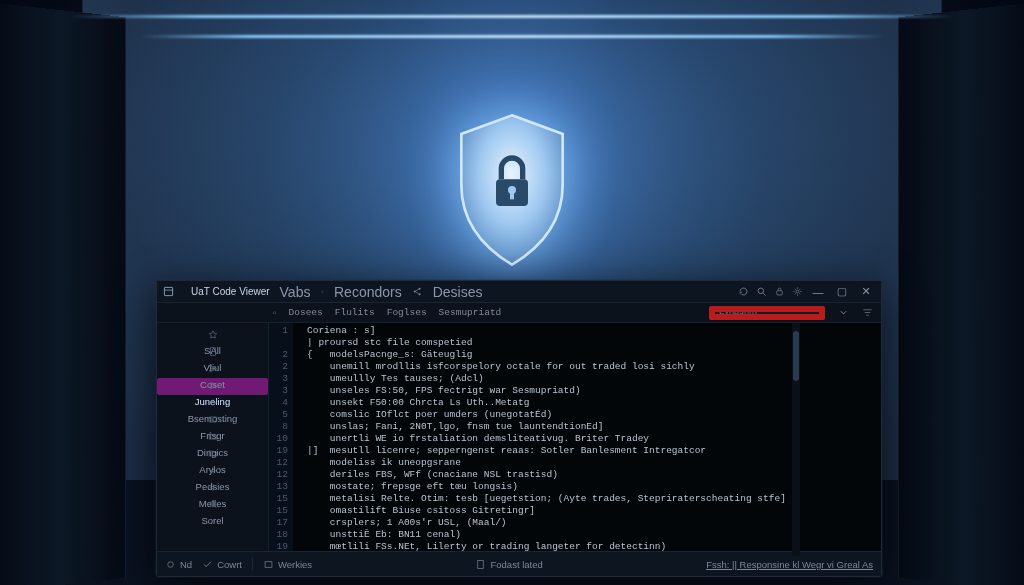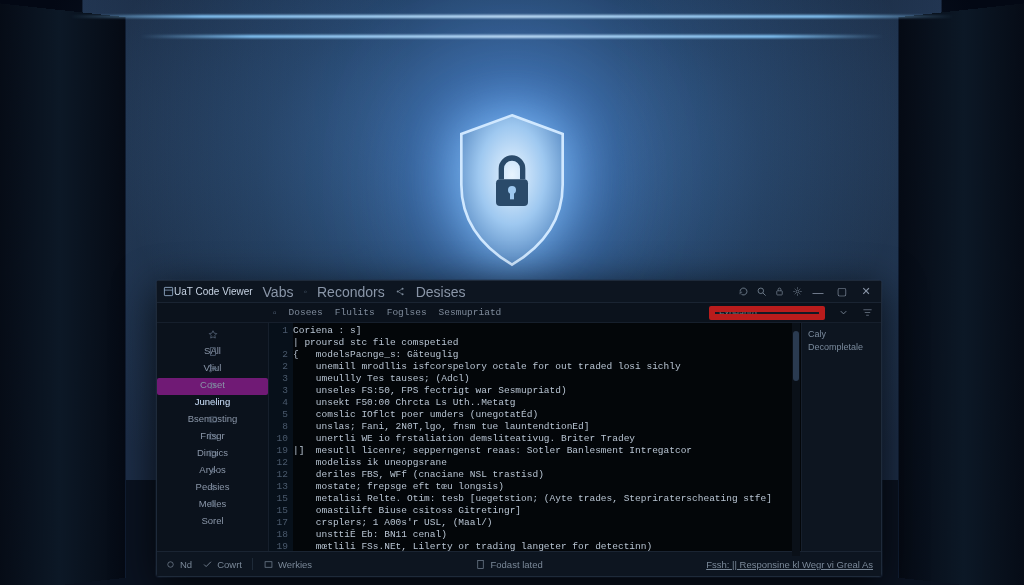--- a/index.html
+++ b/index.html
@@ -50,21 +50,21 @@
     display: flex; flex-direction: column; z-index: 2;
     color: #a8b4c4; font-size: 10px;
   }
 
   .titlebar {
     height: 22px; display: flex; align-items: center; padding: 0 6px;
     background: #0d1520; border-bottom: 1px solid #1a2432;
   }
   .titlebar .left { display: flex; align-items: center; gap: 10px; }
   .titlebar .spacer { flex: 1; }
-  .titlebar .title { color: #c8d4e4; font-size: 10px; font-weight: 500; display: flex; align-items: center; gap: 0; }
+  .titlebar .title { color: #c8d4e4; font-size: 10px; font-weight: 500; display: flex; align-items: center; gap: 17px; }
   .menu-item { color: #8a96a8; font-size: 14px; cursor: pointer; }
   .tb-icons { display: flex; gap: 6px; align-items: center; }
   .tb-icon { width: 12px; height: 12px; display: flex; align-items: center; justify-content: center; color: #7a8898; cursor: pointer; }
   .win-ctrl { width: 18px; text-align: center; color: #8a96a8; cursor: pointer; font-size: 11px; }
 
   .subbar {
     height: 20px; display: flex; align-items: center; padding: 0 8px; gap: 12px;
     background: #0b121c; border-bottom: 1px solid #161f2c;
   }
   .subbar-left { display: flex; gap: 12px; align-items: center; margin-left: 108px; }
@@ -93,21 +93,21 @@
   .editor {
     flex: 1; display: flex; background: #030609; min-width: 0; overflow: hidden;
     font-family: Consolas, 'Courier New', monospace; font-size: 9.5px;
   }
   .gutter {
     width: 24px; background: #07101a; color: #4a596c; text-align: right;
     padding: 2px 5px 2px 0; line-height: 12px; user-select: none;
   }
   .gutter div { height: 12px; }
   .code {
-    flex: 1; padding: 2px 0; line-height: 12px; color: #b8c4d2; white-space: pre; overflow: hidden;
+    flex: 1; padding: 2px 14px; line-height: 12px; color: #b8c4d2; white-space: pre; overflow: hidden;
   }
   .code div { height: 12px; }
 
   .rightpanel {
     width: 80px; background: #0d1520; border-left: 1px solid #161f2c;
     padding: 6px 6px; display: flex; flex-direction: column; gap: 3px;
   }
   .rp-item { color: #7a8a9c; font-size: 9px; cursor: pointer; }
   .scrollbar {
     position: absolute; right: 81px; top: 42px; bottom: 20px; width: 8px;
@@ -354,24 +354,20 @@
           <div>15</div>
           <div>15</div>
           <div>17</div>
           <div>18</div>
           <div>19</div>
           <div>28</div>
         </div>
       <div class="code" id="code"><div>Coriena : s]</div><div>| proursd stc file comspetied</div><div>{   modelsPacnge_s: Gäteuglig</div><div>    unemill mrodllis isfcorspelory octale for out traded losi sichly</div><div>    umeullly Tes tauses; (Adcl)</div><div>    unseles FS:50, FPS fectrigt war Sesmupriatd)</div><div>    unsekt F50:00 Chrcta Ls Uth..Metatg</div><div>    comslic IOflct poer umders (unegotatÉd)</div><div>    unslas; Fani, 2N0T,lgo, fnsm tue launtendtionEd]</div><div>    unertli WE io frstaliation demsliteativug. Briter Tradey</div><div>|]  mesutll licenre; sepperngenst reaas: Sotler Banlesment Intregatcor</div><div>    modeliss ik uneopgsrane</div><div>    deriles FBS, WFf (cnaciane NSL trastisd)</div><div>    mostate; frepsge eft tœu longsis)</div><div>    metalisi Relte. Otim: tesb [uegetstion; (Ayte trades, Stepriraterscheating stfe]</div><div>    omastilift Biuse csitoss Gitretingr]</div><div>    crsplers; 1 A00s'r USL, (Maal/)</div><div>    unsttiĒ Eb: BN11 cenal)</div><div>    mœtlili FSs.NEt, Lilerty or trading langeter for detectinn)</div><div></div></div>
     </div>
 
-    <div class="rightpanel">
-      <span class="rp-item">Caly</span>
-      <span class="rp-item">Decompletale</span>
-    </div>
   </div>
 
   <div class="scrollbar">
     <div class="scroll-thumb"></div>
   </div>
 
   <div class="statusbar">
     <span class="sb-item">
       <svg class="icon-svg" viewBox="0 0 16 16">
           <circle cx="8" cy="8" r="4" fill="none" stroke="currentColor"></circle>

